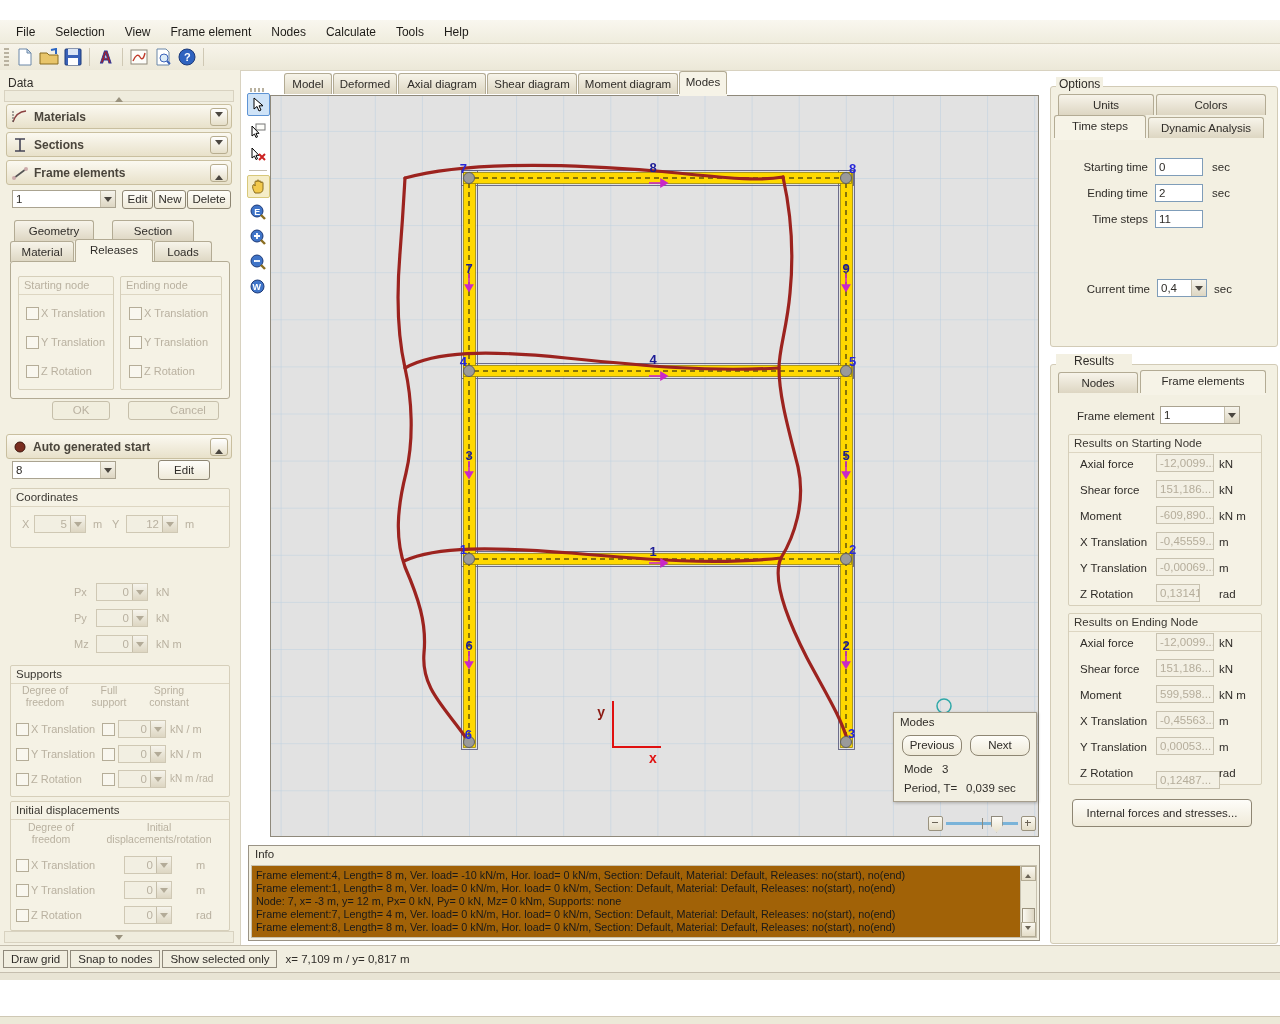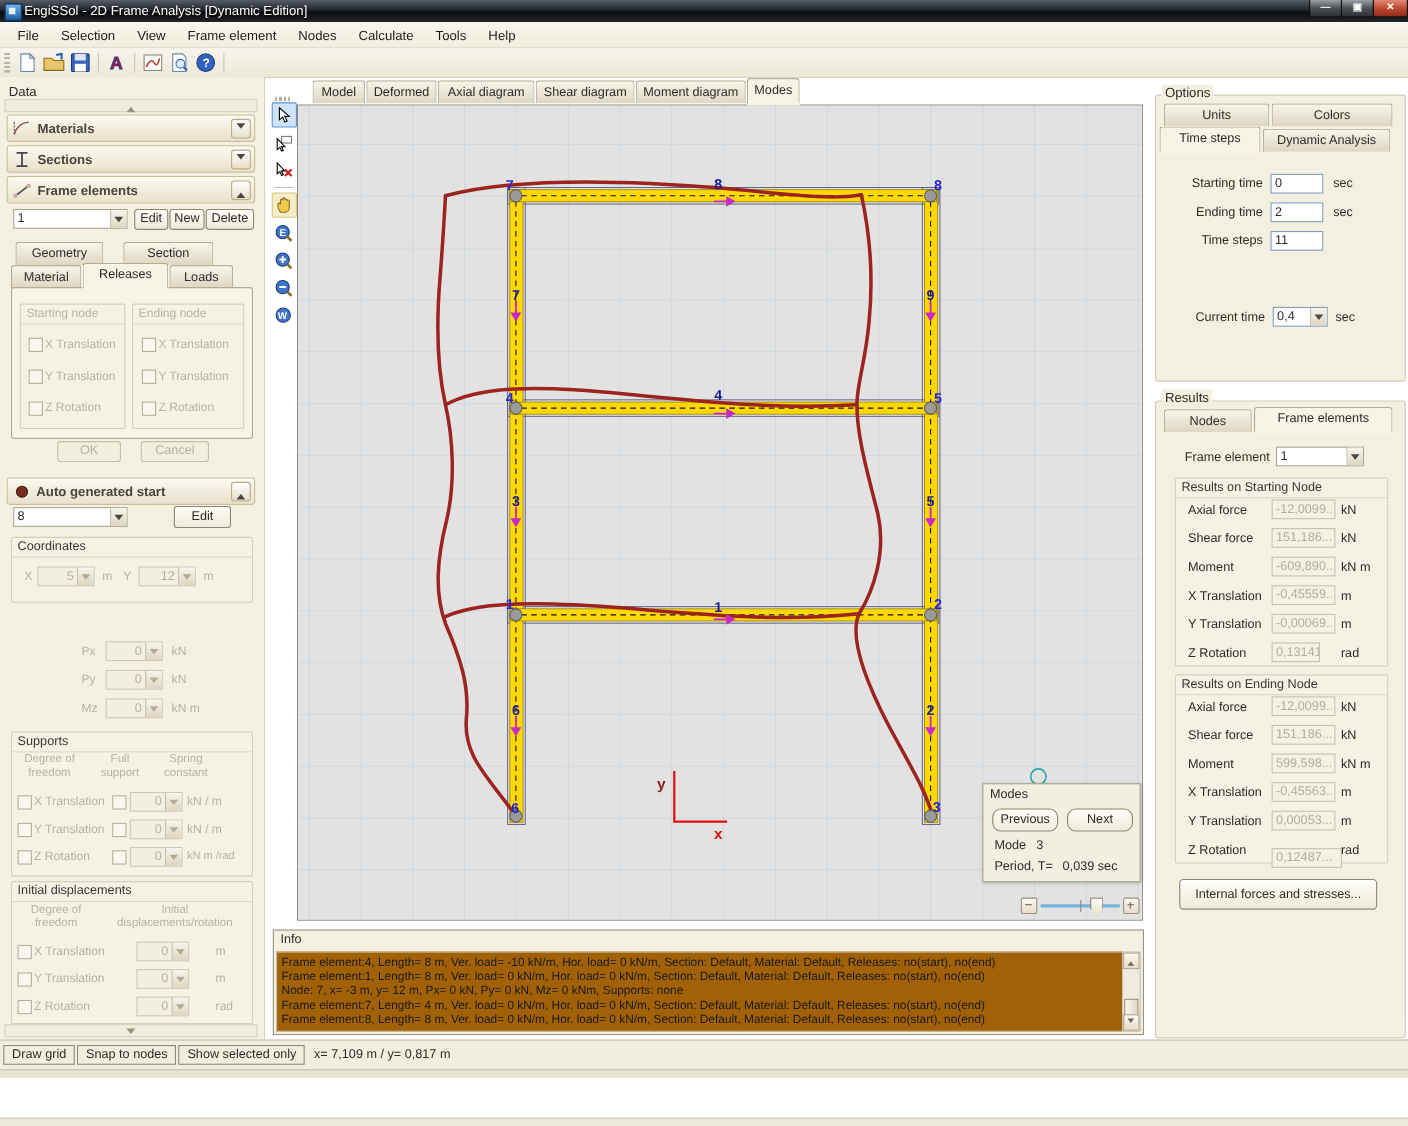--- a/index.html
+++ b/index.html
@@ -85,33 +85,20 @@
   #deskstrip{left:0;top:1016px;width:1280px;height:8px;background:#ece9d8;border-top:1px solid #cfc8b4;}
   .rlabel{position:absolute;font-size:11.5px;line-height:18px;}
   .runit{position:absolute;font-size:11.5px;line-height:18px;}
   .resrow-lbl{position:absolute;font-size:11.5px;line-height:17px;color:#2f2c28;}
 </style>
 </head>
 <body>
 
 <div id="app">
 
-  <div id="titlebar" class="abs">
-    <div id="appicon"></div>
-    <div class="ttl">EngiSSol - 2D Frame Analysis [Dynamic Edition]</div>
-    <div class="winbtn" id="btn-min">
-        <span class="winglyph">—</span>
-      </div>
-    <div class="winbtn" id="btn-max">
-        <span class="winglyph">▣</span>
-      </div>
-    <div class="winbtn" id="btn-close">
-        <span class="winglyph">✕</span>
-      </div>
-  </div>
 
   <div id="menubar" class="abs">
     <span class="menuitem">File</span>
     <span class="menuitem">Selection</span>
     <span class="menuitem">View</span>
     <span class="menuitem">Frame element</span>
     <span class="menuitem">Nodes</span>
     <span class="menuitem">Calculate</span>
     <span class="menuitem">Tools</span>
     <span class="menuitem">Help</span>
@@ -226,21 +213,21 @@
     <div class="cbx" style="left:26px;top:295px;"></div>
     <span class="dislbl abs" style="left:41px;top:295px;">Z Rotation</span>
     <div class="cbx" style="left:129px;top:237px;"></div>
     <span class="dislbl abs" style="left:144px;top:237px;">X Translation</span>
     <div class="cbx" style="left:129px;top:266px;"></div>
     <span class="dislbl abs" style="left:144px;top:266px;">Y Translation</span>
     <div class="cbx" style="left:129px;top:295px;"></div>
     <span class="dislbl abs" style="left:144px;top:295px;">Z Rotation</span>
 
     <span class="btn dis" style="position:absolute;left:52px;top:331px;width:56px;">OK</span>
-    <span class="btn dis" style="position:absolute;left:128px;top:331px;width:60px;">Cancel</span>
+    <span class="btn dis" style="position:absolute;left:128px;top:331px;width:60px;padding-left:29px;">Cancel</span>
 
     <div class="exph" style="left:6px;top:364px;width:224px;">
       <svg width="18" height="16" style="margin-left:5px">
           <circle cx="8" cy="8" r="5" fill="#7a2e20" stroke="#3d140c"></circle>
         </svg>
       <span class="t" style="margin-left:3px">Auto generated start</span>
       <span class="expbtn up"></span>
     </div>
     <div class="combo" style="left:12px;top:391px;width:104px;">
       <span class="val">8</span>
@@ -564,21 +551,21 @@
   <div class="tbox" style="left:1155px;top:210px;width:48px;">11</div>
 
   <span class="rlabel" style="left:1074px;top:280px;width:76px;text-align:right;">Current time</span>
   <div class="combo" style="left:1157px;top:279px;width:50px;border-color:#7f9db9;">
     <span class="val">0,4</span>
       <span class="dd"></span>
   </div>
   <span class="runit" style="left:1214px;top:280px;">sec</span>
 
   <div class="abs fieldset" style="left:1050px;top:364px;width:226px;height:578px;"></div>
-  <span class="caption abs" style="left:1056px;top:354px;background:#f3f0e2;padding:0 3px;">Results</span>
+  <span class="caption abs" style="left:1056px;top:354px;background:#f3f0e2;padding:0 18px;">Results</span>
   <span class="tab" style="left:1058px;top:372px;width:78px;">Nodes</span>
   <span class="tab active" style="left:1140px;top:370px;width:124px;">Frame elements</span>
 
   <span class="rlabel" style="left:1077px;top:407px;">Frame element</span>
   <div class="combo" style="left:1160px;top:406px;width:80px;border-color:#aaa390;">
     <span class="val">1</span>
       <span class="dd"></span>
   </div>
 
   <div class="grpbox" style="left:1068px;top:434px;width:192px;height:170px;">

